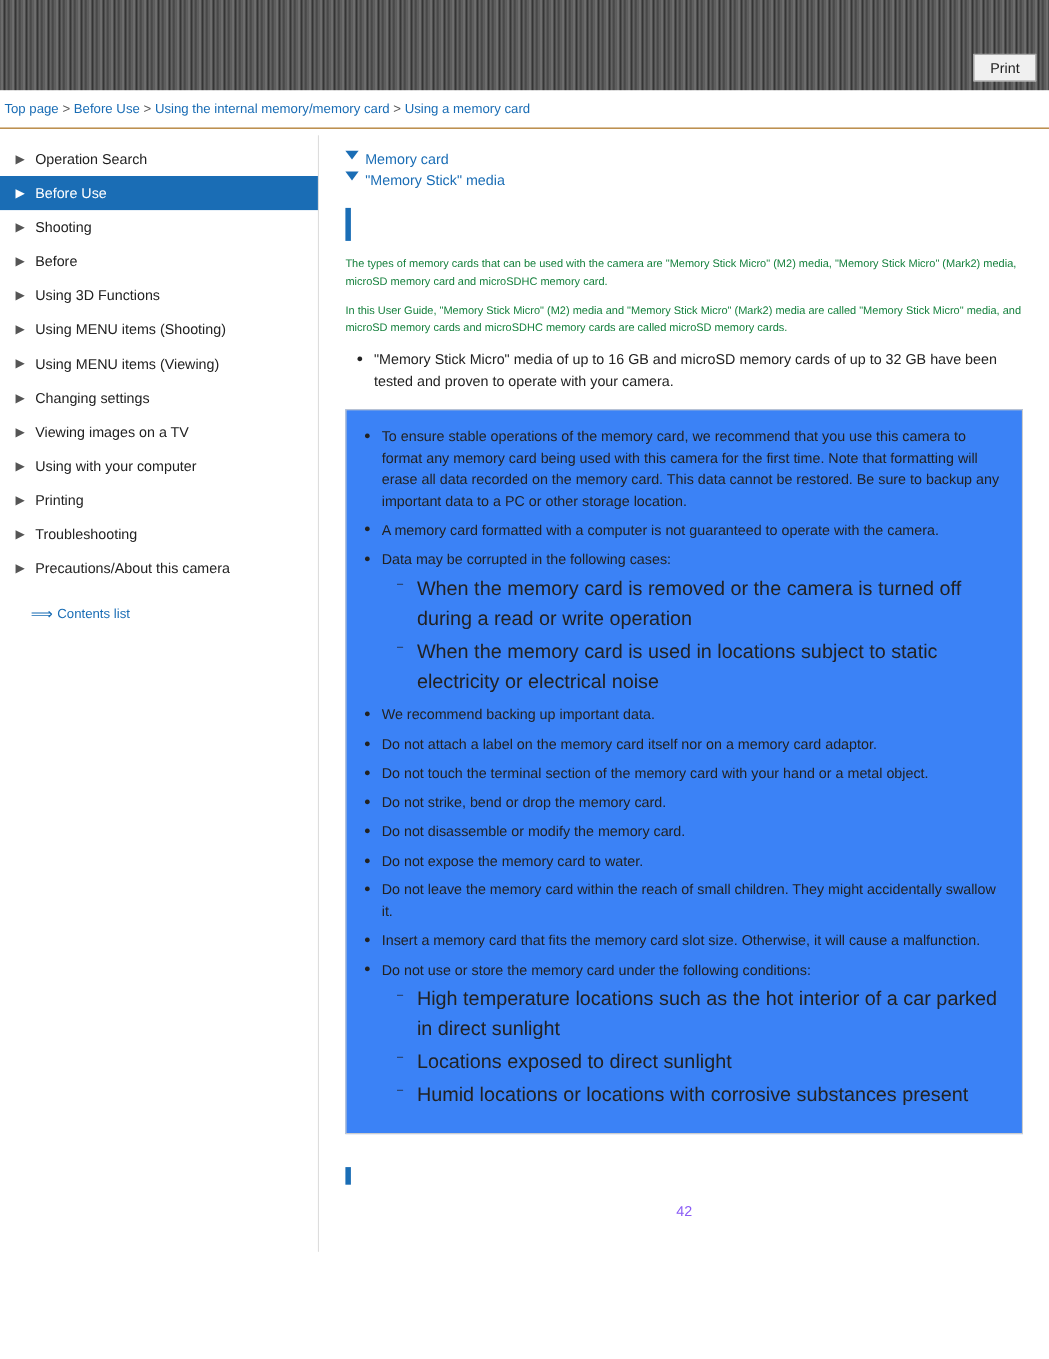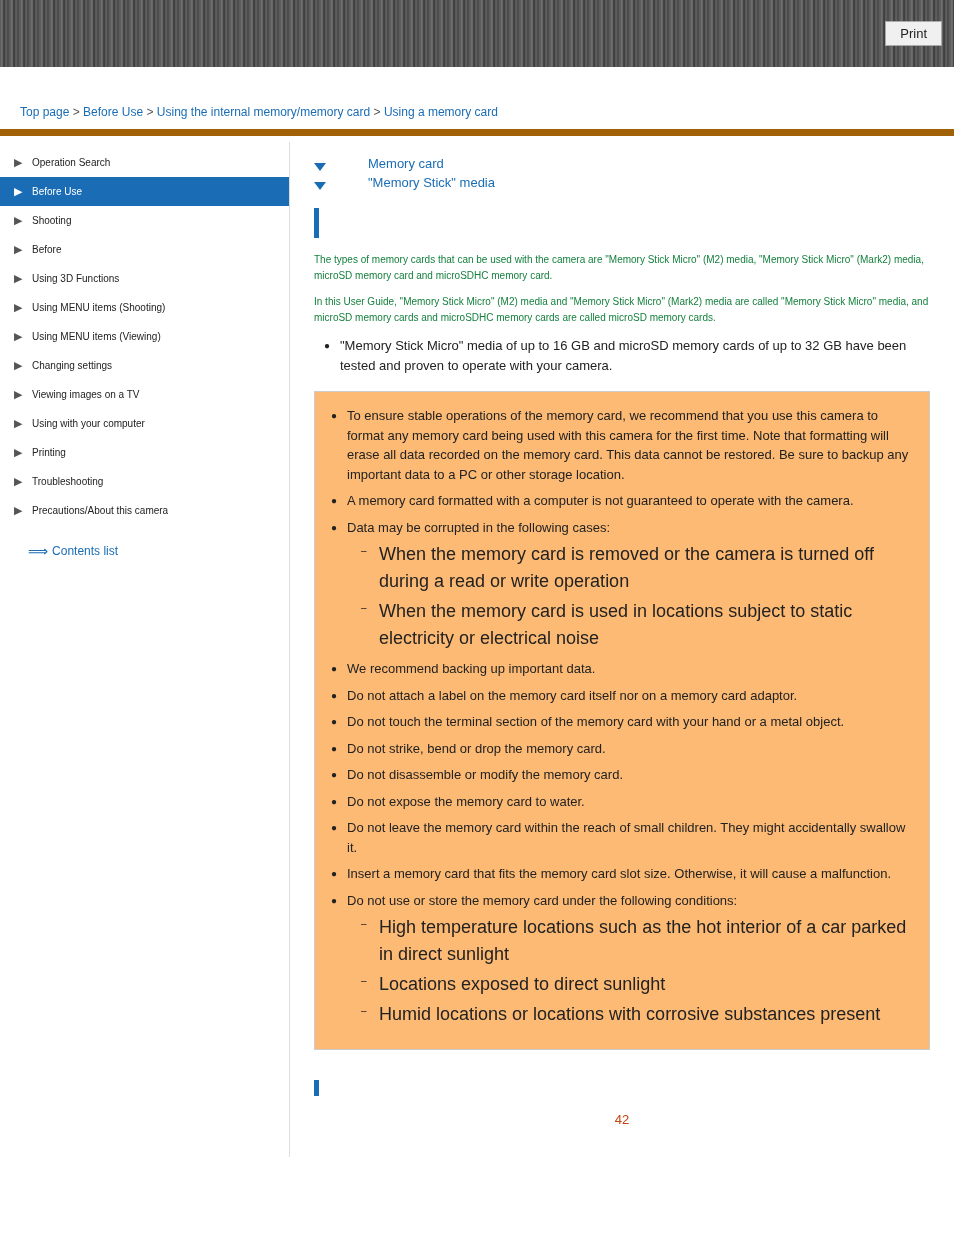--- a/index.html
+++ b/index.html
@@ -8,49 +8,48 @@
       font-size: 13px;
       color: #222;
       background: #fff;
       width: 954px;
       min-height: 1235px;
     }
 
     
     .header-bar {
       width: 100%;
-      height: 67px;
+      height: 82px;
       background: repeating-linear-gradient(
         90deg,
         #555 0px, #777 2px, #333 4px, #666 6px, #444 8px, #666 10px
       );
       position: relative;
       display: flex;
-      align-items: center;
+      align-items: flex-end;
       justify-content: flex-end;
       padding: 8px 12px;
     }
 
     .print-btn {
       background: #f0f0f0;
       border: 1px solid #aaa;
       padding: 4px 14px;
       font-size: 13px;
       cursor: pointer;
       color: #222;
     }
 
     
     .breadcrumb {
-      padding: 10px 20px;
+      padding: 10px 4px;
       font-size: 12px;
       color: #1a6db5;
-      border-bottom: 7px solid #a16207;
+      border-bottom: 1px solid #a16207;
       margin-bottom: 6px;
-      margin-top: 28px;
     }
     .breadcrumb a {
       color: #1a6db5;
       text-decoration: none;
     }
     .breadcrumb span { color: #555; }
 
     
     .main-layout {
       display: flex;
@@ -88,21 +87,21 @@
     .arrow {
       display: inline-block;
       width: 14px;
       font-size: 11px;
       color: #555;
       margin-right: 4px;
       flex-shrink: 0;
     }
 
     .sidebar-label {
-      font-size: 10px;
+      font-size: 13px;
     }
 
     .contents-list-link {
       display: flex;
       align-items: center;
       padding: 10px 14px;
       color: #1a6db5;
       font-size: 12px;
       text-decoration: none;
       cursor: pointer;
@@ -119,27 +118,26 @@
       flex: 1;
       padding: 14px 24px 30px 24px;
     }
 
     
     .section-links {
       margin-bottom: 18px;
     }
     .section-link {
       display: flex;
-      align-items: flex-end;
+      align-items: flex-start;
       color: #1a6db5;
       font-size: 13px;
       text-decoration: none;
       margin-bottom: 4px;
       cursor: pointer;
-      gap: 36px;
     }
     .triangle-down {
       display: inline-block;
       width: 0;
       height: 0;
       border-left: 6px solid transparent;
       border-right: 6px solid transparent;
       border-top: 8px solid #1a6db5;
       margin-right: 6px;
       flex-shrink: 0;
@@ -182,21 +180,21 @@
       content: '●';
       position: absolute;
       left: 0;
       font-size: 10px;
       top: 2px;
     }
 
     
     .notes-box {
       border: 1px solid #ccc;
-      background: #fdba74;
+      background: #3b82f6;
       padding: 14px 16px;
       margin: 16px 0;
       font-size: 13px;
       line-height: 1.6;
     }
 
     .notes-bullet-list {
       list-style: none;
       padding: 0;
       margin: 0;
@@ -242,21 +240,21 @@
       height: 16px;
       margin-top: 14px;
       vertical-align: middle;
     }
 
     
     .page-number {
       text-align: center;
       font-size: 13px;
       margin-top: 16px;
-      color: #c2410c;
+      color: #8b5cf6;
     }
   </style>
 </head>
 <body>
 
 <div class="header-bar">
   <button class="print-btn">Print</button>
 </div>
 
 <div class="breadcrumb">

